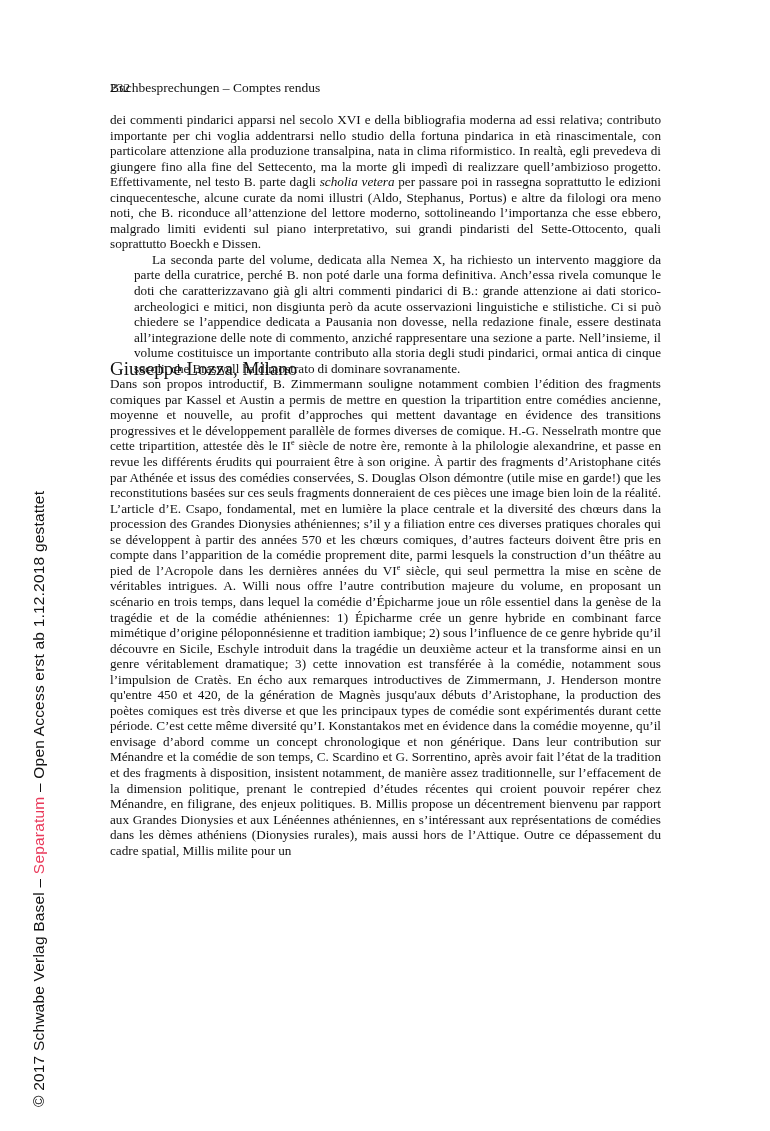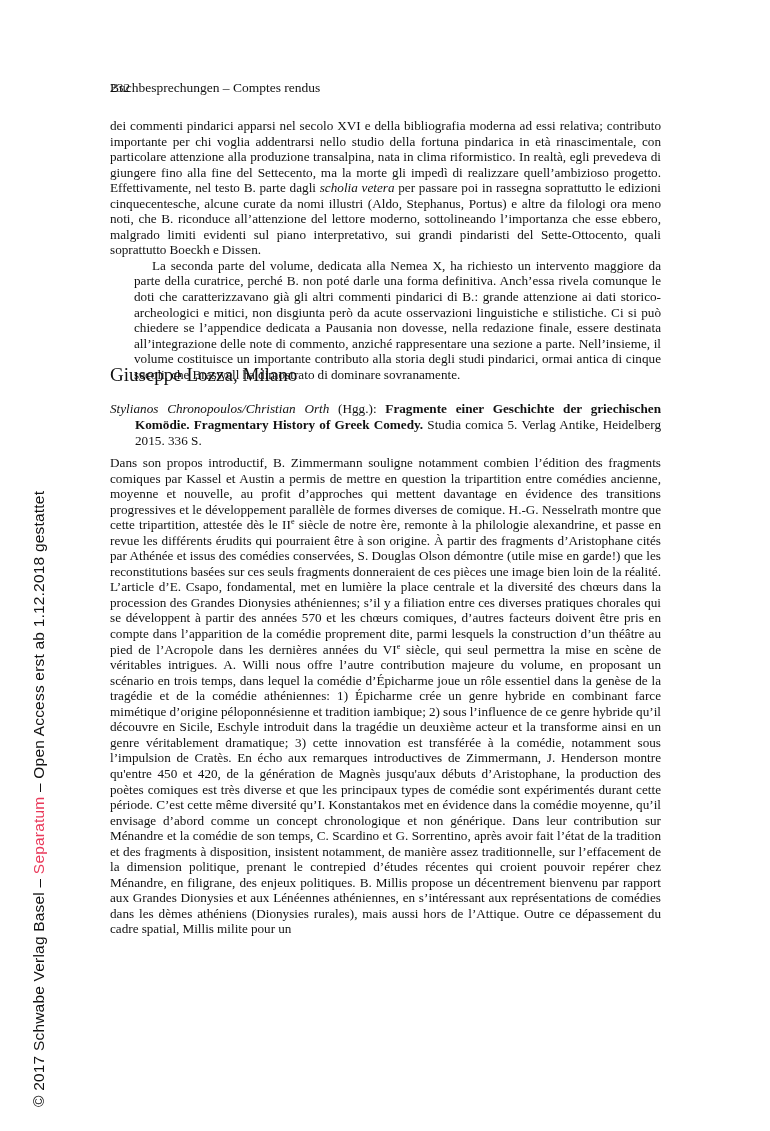--- a/index.html
+++ b/index.html
@@ -3,21 +3,21 @@
 <meta charset="utf-8">
 <style>
   html,body{margin:0;padding:0;background:#ffffff;}
   .page{
     position:relative;width:770px;height:1131px;background:#ffffff;overflow:hidden;
     font-family:"Liberation Serif", serif;color:#111111;
   }
   .header{position:absolute;left:110px;top:80px;width:551px;height:18px;}
   .page-number{position:absolute;left:0;top:0;font-size:13.5px;}
   .running-title{display:block;font-size:13.5px;}
-  .content{position:absolute;left:110px;top:118px;width:551px;}
+  .content{position:absolute;left:110px;top:112px;width:551px;}
   .para{
     font-size:13.2px;line-height:15.55px;text-align:justify;margin:0;
     word-spacing:-0.2px;
   }
   .para.indent{text-indent:18px;margin-left:24px;}
   .signature{
     font-size:19px;line-height:15.55px;margin-top:-15.55px;
   }
   .review-heading{
     font-size:13.2px;line-height:15.9px;text-align:justify;
@@ -50,19 +50,18 @@
 
   <div class="content">
 
     <div>
       <p class="para"><span>dei commenti pindarici apparsi nel secolo XVI e della bibliografia moderna ad essi relativa; contributo importante per chi voglia addentrarsi nello studio della fortuna pindarica in età rinascimentale, con particolare attenzione alla produzione transalpina, nata in clima riformistico. In realtà, egli prevedeva di giungere fino alla fine del Settecento, ma la morte gli impedì di realizzare quell’ambizioso progetto. Effettivamente, nel testo B. parte dagli </span><span class="it">scholia vetera</span><span> per passare poi in rassegna soprattutto le edizioni cinquecentesche, alcune curate da nomi illustri (Aldo, Stephanus, Portus) e altre da filologi ora meno noti, che B. riconduce all’attenzione del lettore moderno, sottolineando l’importanza che esse ebbero, malgrado limiti evidenti sul piano interpretativo, sui grandi pindaristi del Sette-Ottocento, quali soprattutto Boeckh e Dissen.</span></p>
       <p class="para indent">La seconda parte del volume, dedicata alla Nemea X, ha richiesto un intervento maggiore da parte della curatrice, perché B. non poté darle una forma definitiva. Anch’essa rivela comunque le doti che caratterizzavano già gli altri commenti pindarici di B.: grande attenzione ai dati storico-archeologici e mitici, non disgiunta però da acute osservazioni linguistiche e stilistiche. Ci si può chiedere se l’appendice dedicata a Pausania non dovesse, nella redazione finale, essere destinata all’integrazione delle note di commento, anziché rappresentare una sezione a parte. Nell’insieme, il volume costituisce un importante contributo alla storia degli studi pindarici, ormai antica di cinque secoli, che Braswell ha dimostrato di dominare sovranamente.</p>
       <div class="signature">Giuseppe Lozza, Milano</div>
     </div>
 
     <div>
-      <p class="review-heading"><span class="it">Stylianos Chronopoulos/Christian Orth</span><span> (Hgg.): </span><span class="bd">Fragmente einer Geschichte der griechischen Komödie. Fragmentary History of Greek Comedy.</span><span> Studia comica 5. Verlag Antike, Heidelberg 2015. 336 S.</span></p>
       <p class="para"><span>Dans son propos introductif, B. Zimmermann souligne notamment combien l’édition des fragments comiques par Kassel et Austin a permis de mettre en question la tripartition entre comédies ancienne, moyenne et nouvelle, au profit d’approches qui mettent davantage en évidence des transitions progressives et le développement parallèle de formes diverses de comique. H.-G. Nesselrath montre que cette tripartition, attestée dès le II</span><sup>e</sup><span> siècle de notre ère, remonte à la philologie alexandrine, et passe en revue les différents érudits qui pourraient être à son origine. À partir des fragments d’Aristophane cités par Athénée et issus des comédies conservées, S. Douglas Olson démontre (utile mise en garde!) que les reconstitutions basées sur ces seuls fragments donneraient de ces pièces une image bien loin de la réalité. L’article d’E. Csapo, fondamental, met en lumière la place centrale et la diversité des chœurs dans la procession des Grandes Dionysies athéniennes; s’il y a filiation entre ces diverses pratiques chorales qui se développent à partir des années 570 et les chœurs comiques, d’autres facteurs doivent être pris en compte dans l’apparition de la comédie proprement dite, parmi lesquels la construction d’un théâtre au pied de l’Acropole dans les dernières années du VI</span><sup>e</sup><span> siècle, qui seul permettra la mise en scène de véritables intrigues. A. Willi nous offre l’autre contribution majeure du volume, en proposant un scénario en trois temps, dans lequel la comédie d’Épicharme joue un rôle essentiel dans la genèse de la tragédie et de la comédie athéniennes: 1) Épicharme crée un genre hybride en combinant farce mimétique d’origine péloponnésienne et tradition iambique; 2) sous l’influence de ce genre hybride qu’il découvre en Sicile, Eschyle introduit dans la tragédie un deuxième acteur et la transforme ainsi en un genre véritablement dramatique; 3) cette innovation est transférée à la comédie, notamment sous l’impulsion de Cratès. En écho aux remarques introductives de Zimmermann, J. Henderson montre qu'entre 450 et 420, de la génération de Magnès jusqu'aux débuts d’Aristophane, la production des poètes comiques est très diverse et que les principaux types de comédie sont expérimentés durant cette période. C’est cette même diversité qu’I. Konstantakos met en évidence dans la comédie moyenne, qu’il envisage d’abord comme un concept chronologique et non générique. Dans leur contribution sur Ménandre et la comédie de son temps, C. Scardino et G. Sorrentino, après avoir fait l’état de la tradition et des fragments à disposition, insistent notamment, de manière assez traditionnelle, sur l’effacement de la dimension politique, prenant le contrepied d’études récentes qui croient pouvoir repérer chez Ménandre, en filigrane, des enjeux politiques. B. Millis propose un décentrement bienvenu par rapport aux Grandes Dionysies et aux Lénéennes athéniennes, en s’intéressant aux représentations de comédies dans les dèmes athéniens (Dionysies rurales), mais aussi hors de l’Attique. Outre ce dépassement du cadre spatial, Millis milite pour un</span></p>
     </div>
 
   </div>
 
 </div>
 
 </body></html>

